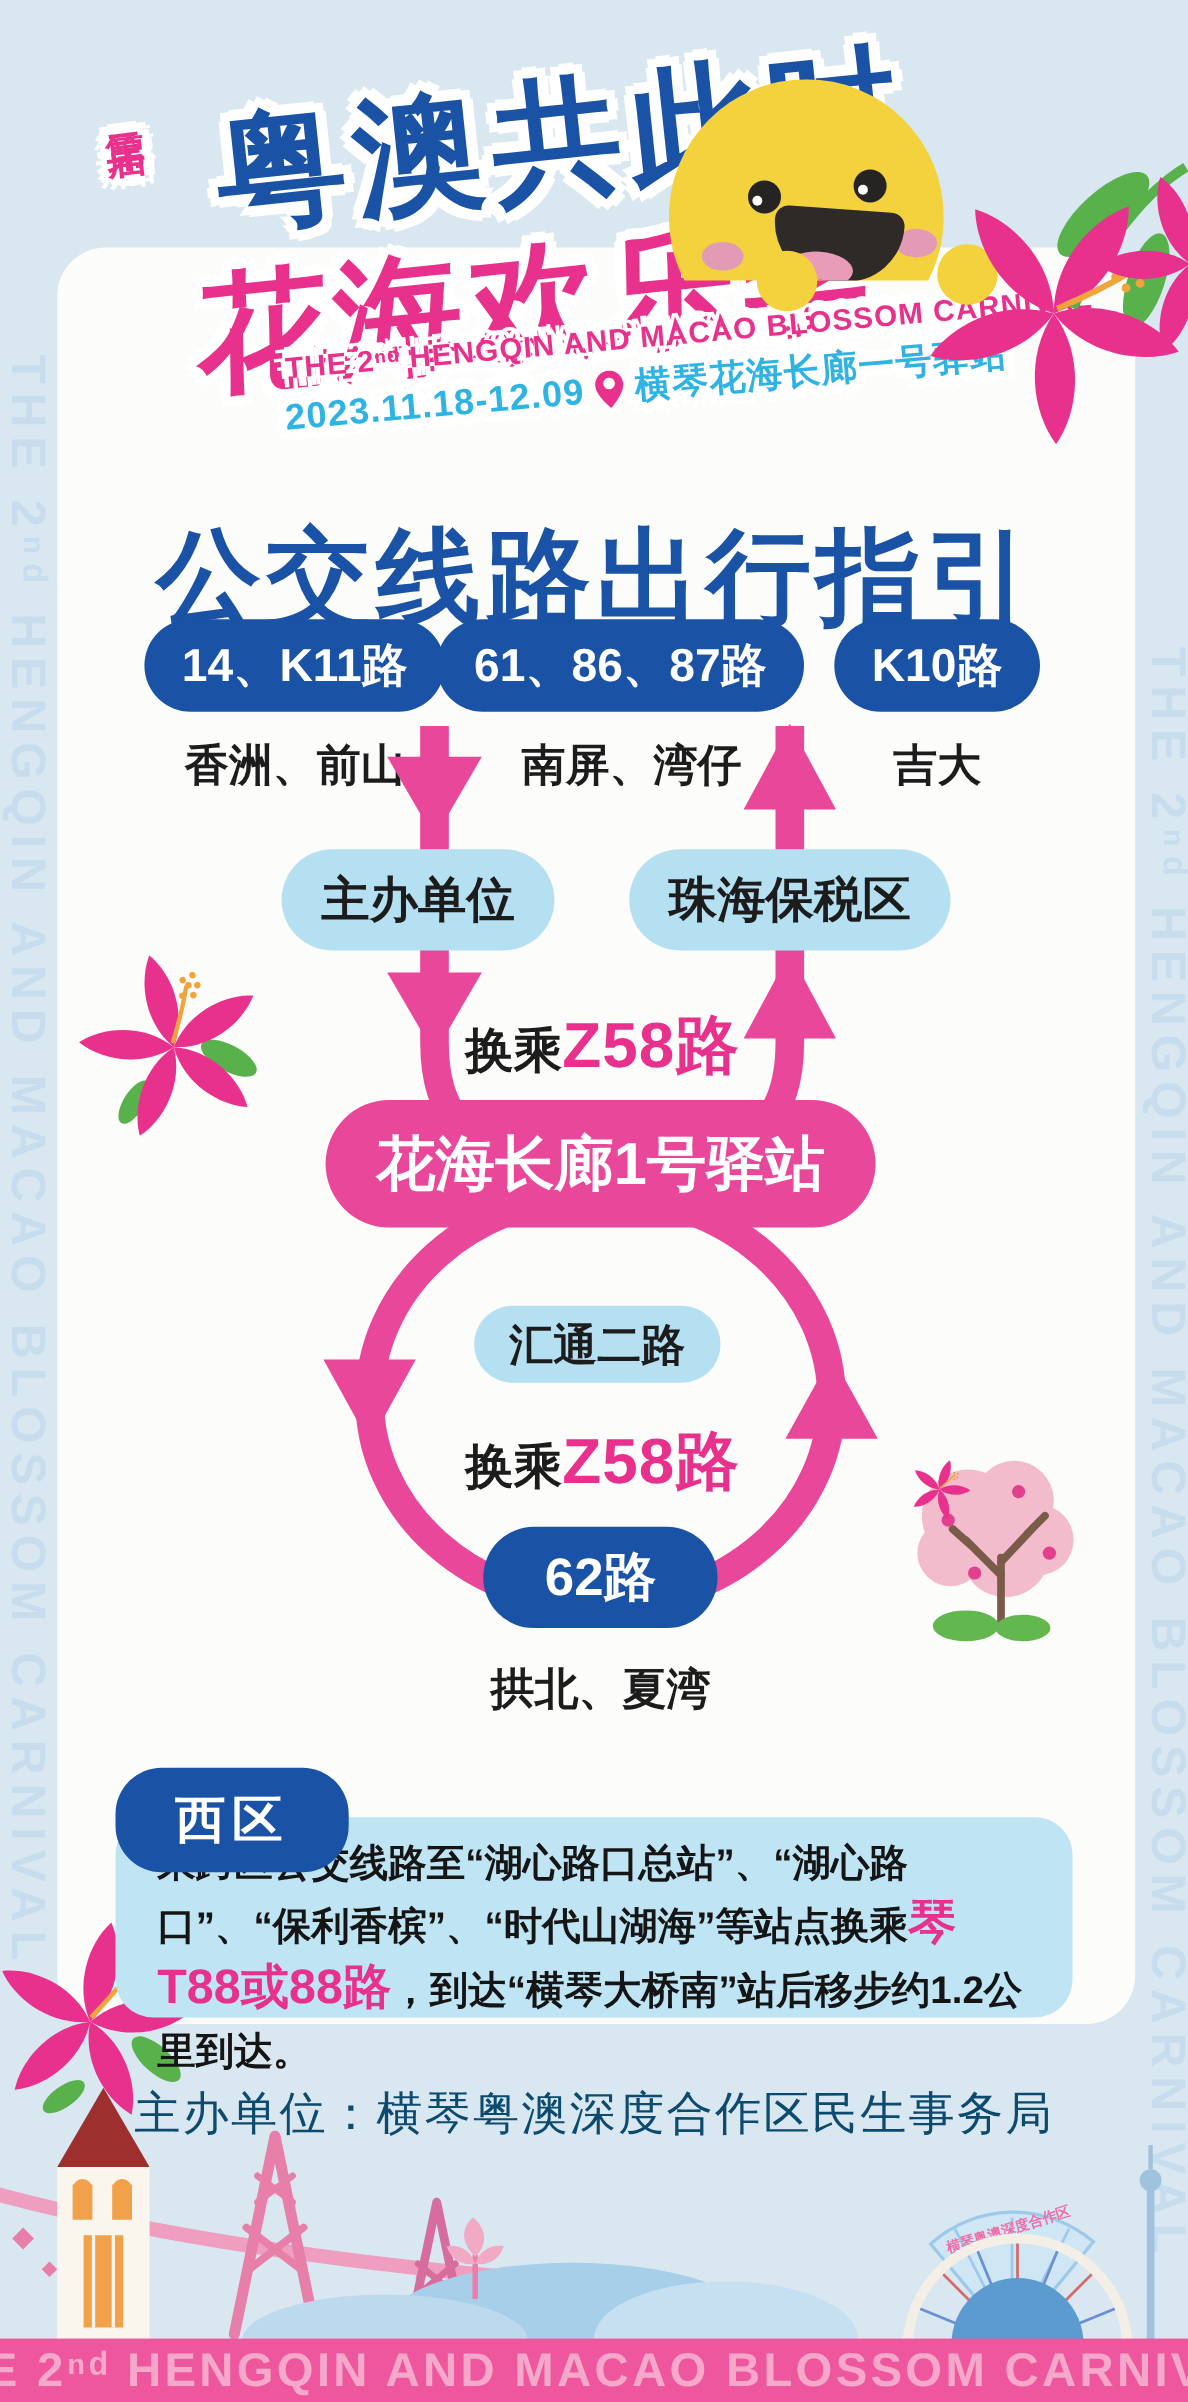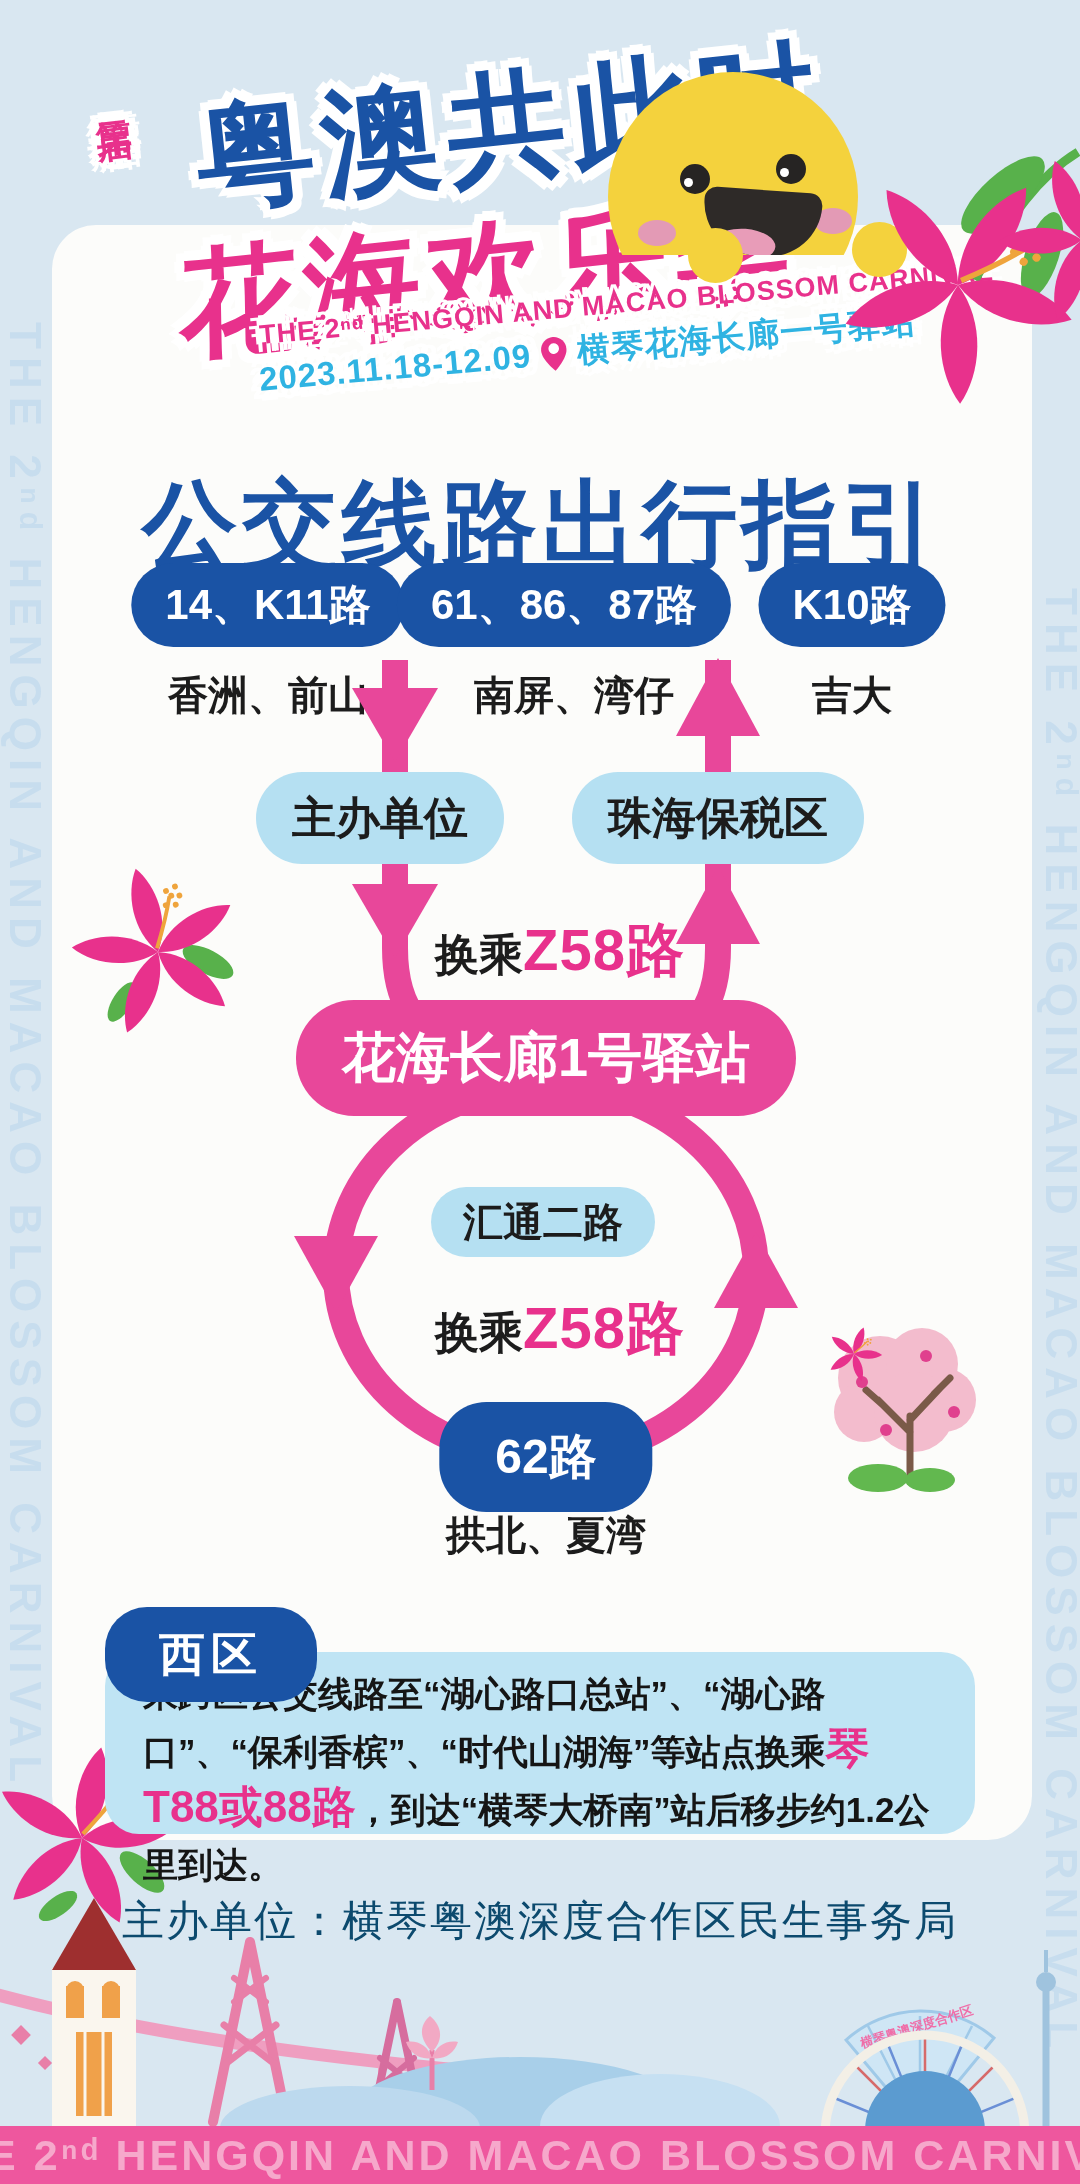--- a/index.html
+++ b/index.html
@@ -32,21 +32,21 @@
   .tongue{position:absolute;left:12px;top:40px;width:62px;height:32px;border-radius:50%;background:#e89cb8;}
   .hand{position:absolute;width:55px;height:55px;border-radius:50%;background:var(--sun_yellow);}
   
   .main-title{left:542px;top:462px;transform:translateX(-50%);font-size:95px;font-weight:900;color:var(--blue);letter-spacing:5px;white-space:nowrap;}
   
   .pill{display:inline-flex;align-items:center;justify-content:center;white-space:nowrap;transform:translateX(-50%);}
   .pill-blue{background:var(--blue);color:#fff;font-weight:900;height:84px;border-radius:42px;padding:0 34px;font-size:42px;}
   .pill-light{background:var(--pill_light);color:var(--text_dark);font-weight:900;height:92px;border-radius:46px;padding:0 36px;font-size:44px;}
   .area-label{transform:translateX(-50%);font-size:40px;font-weight:700;color:var(--text_dark);white-space:nowrap;}
   .hub{left:546px;top:1000px;height:116px;border-radius:58px;padding:0 46px;background:var(--pink);color:#fff;font-size:54px;font-weight:900;}
-  .transfer{transform:translateX(-50%);white-space:nowrap;display:flex;align-items:baseline;margin-left:12px;}
+  .transfer{transform:translateX(-50%);white-space:nowrap;display:flex;align-items:baseline;}
   .transfer .pfx{font-size:44px;font-weight:700;color:var(--text_dark);}
   .transfer .ln{font-size:58px;font-weight:900;color:var(--magenta);letter-spacing:1px;}
   
   .west-tab{left:105px;top:1607px;display:inline-flex;align-items:center;justify-content:center;height:95px;padding:0 54px;border-radius:42px;background:var(--blue);color:#fff;font-size:46px;font-weight:900;z-index:4;letter-spacing:6px;}
   .west-box{left:105px;top:1652px;width:870px;height:182px;background:var(--box_blue);border-radius:34px;z-index:3;}
   .west-text{position:absolute;left:38px;right:34px;top:14px;font-size:35px;line-height:55px;color:#151515;font-weight:700;}
   .west-text .hl{font-size:44px;font-weight:900;color:var(--magenta);}
   .organizer{left:540px;top:1893px;transform:translateX(-50%);font-size:42px;font-weight:400;color:#0c4a6e;white-space:nowrap;letter-spacing:2px;}
   
   .band{left:0;top:2126px;width:1080px;height:58px;background:var(--band_pink);display:flex;align-items:center;justify-content:center;z-index:6;}
@@ -189,21 +189,21 @@
   </div>
 
   <div class="abs pill hub z3">花海长廊1号驿站</div>
 
   <div class="abs pill pill-light z3" style="left:543px;top:1187px;height:70px;font-size:40px;border-radius:35px;padding:0 32px;">汇通二路</div>
   <div class="abs transfer z3" style="left:548px;top:1290px;">
     <span class="pfx">换乘</span>
     <span class="ln">Z58路</span>
   </div>
 
-  <div class="abs pill pill-blue z3" style="left:546px;top:1388px;height:110px;border-radius:47px;font-size:48px;padding:0 56px;margin-top:14px;">62路</div>
+  <div class="abs pill pill-blue z3" style="left:546px;top:1388px;height:92px;border-radius:47px;font-size:48px;padding:0 56px;">62路</div>
   <div class="abs area-label" style="left:546px;top:1508px;font-family:Liberation Mono, monospace;">拱北、夏湾</div>
 
   <div class="abs west-tab">西区</div>
   <div class="abs west-box">
     <div class="west-text">
       <span>乘跨区公交线路至“湖心路口总站”、“湖心路口”、“保利香槟”、“时代山湖海”等站点换乘</span><span class="hl">琴T88或88路</span><span>，到达“横琴大桥南”站后移步约1.2公里到达。</span>
     </div>
   </div>
 
   <div class="abs organizer">主办单位：横琴粤澳深度合作区民生事务局</div>

